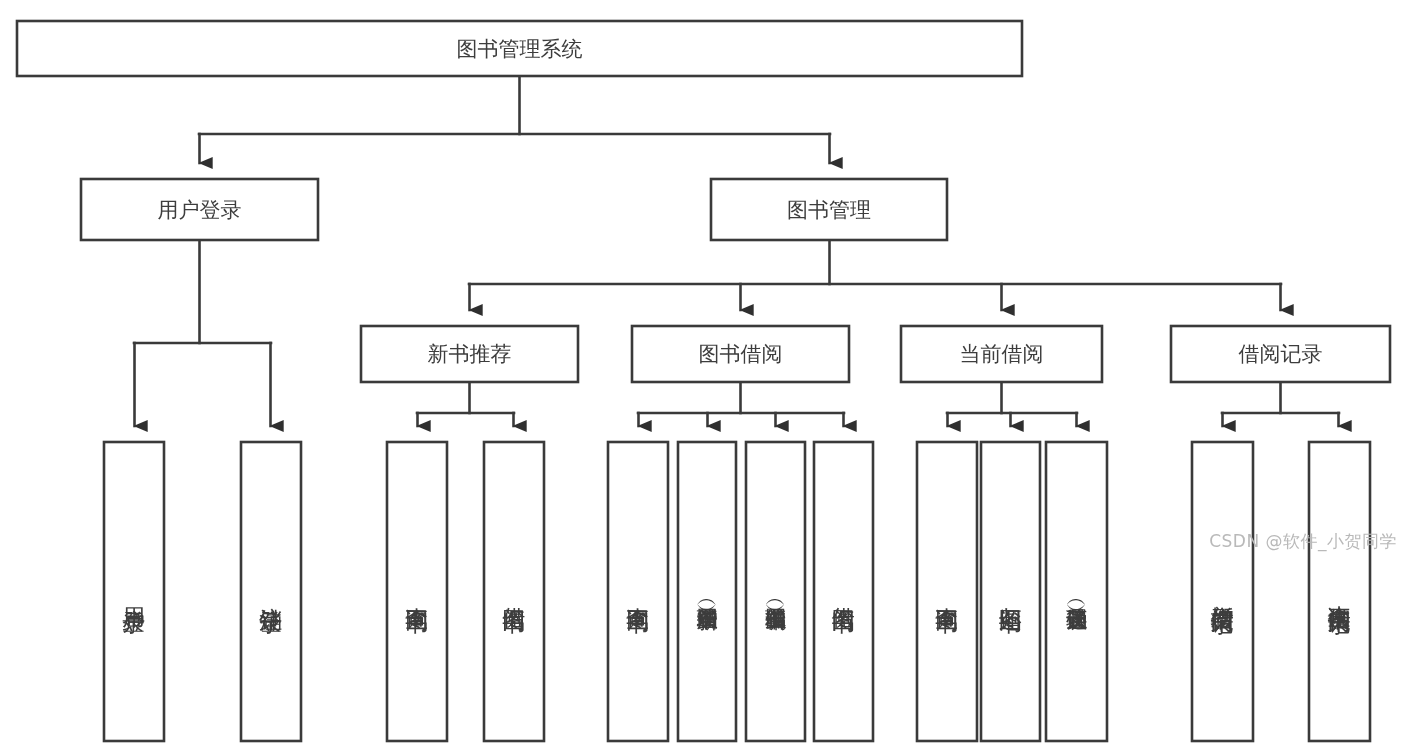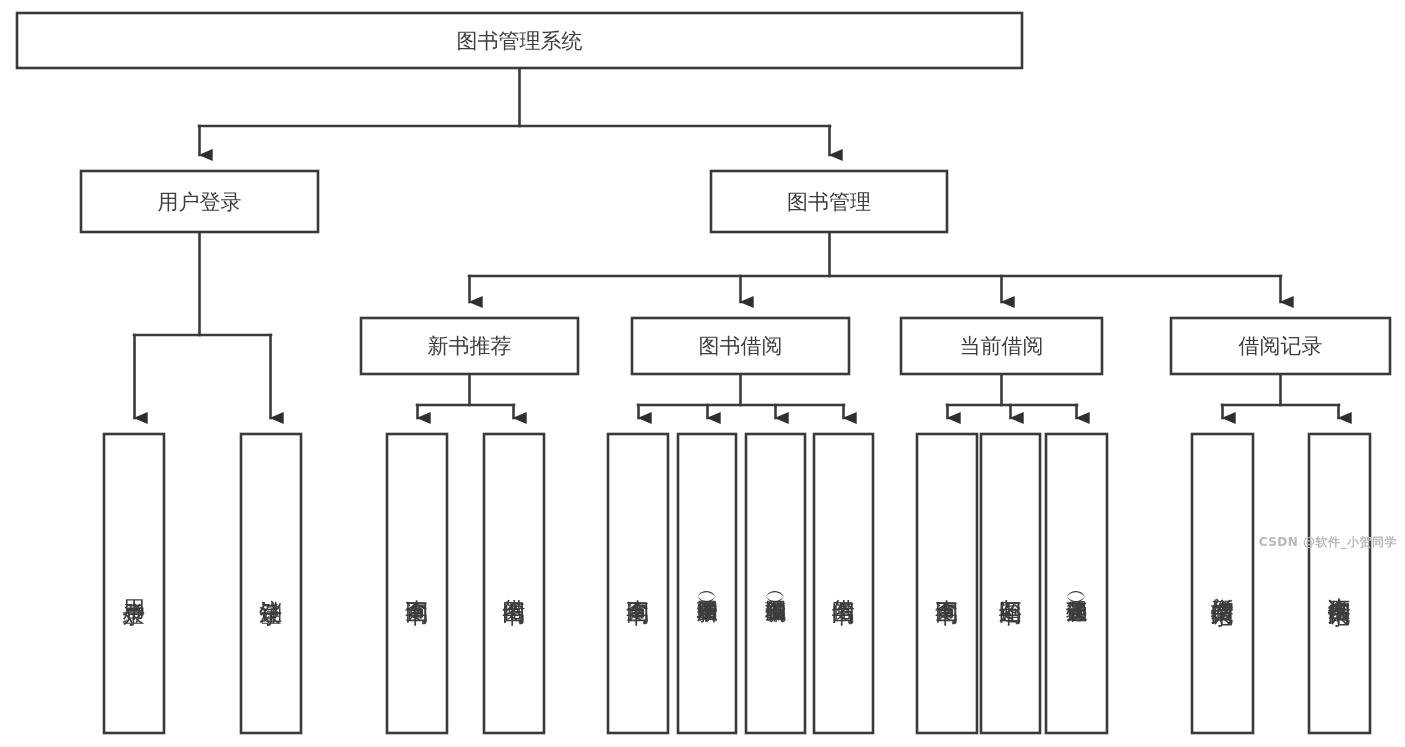--- a/index.html
+++ b/index.html
@@ -11,20 +11,21 @@
     width: 1405px;
     height: 747px;
     overflow: hidden;
     font-family: "DejaVu Sans", "Liberation Sans", sans-serif;
   }
   #diagram-root {
     position: relative;
     width: 1405px;
     height: 551px;
     background: #ffffff;
+    margin-top: 8px;
   }
   svg#tree-svg {
     position: absolute;
     top: 0;
     left: 0;
     width: 1405px;
     height: 747px;
   }
   .node-box {
     fill: #ffffff;
@@ -62,27 +63,26 @@
     font-size: 23px;
     line-height: 1.06;
     letter-spacing: 1.5px;
     color: #3d3d3d;
     white-space: nowrap;
     text-align: center;
   }
   .watermark {
     position: absolute;
     right: 8px;
-    bottom: 0;
-    font-family: "DejaVu Sans", "Liberation Sans", sans-serif;
-    font-size: 12px;
+    bottom: 6px;
+    font-family: "DejaVu Sans", "Liberation Sans", sans-serif;
+    font-size: 17px;
     color: #b9b9b9;
     letter-spacing: 0.5px;
     white-space: nowrap;
-    font-weight: bold;
   }
 </style>
 </head>
 <body>
 
 <div id="diagram-root">
 
   <svg id="tree-svg" viewBox="0 0 1405 747">
     <defs>
       <marker id="arrow" viewBox="0 0 12 14" refX="6" refY="13.2" markerWidth="12" markerHeight="14" orient="auto-start-reverse" markerUnits="userSpaceOnUse">

